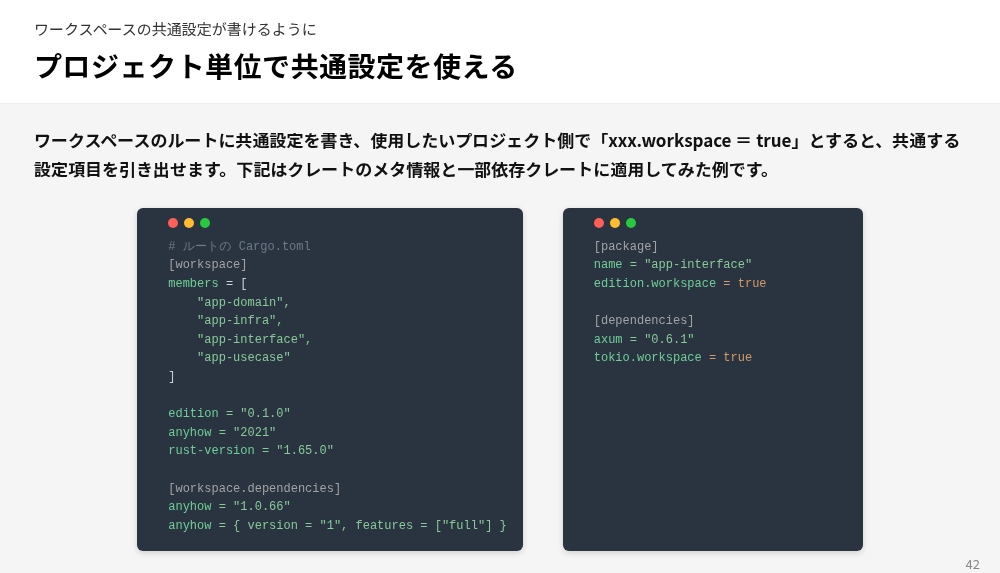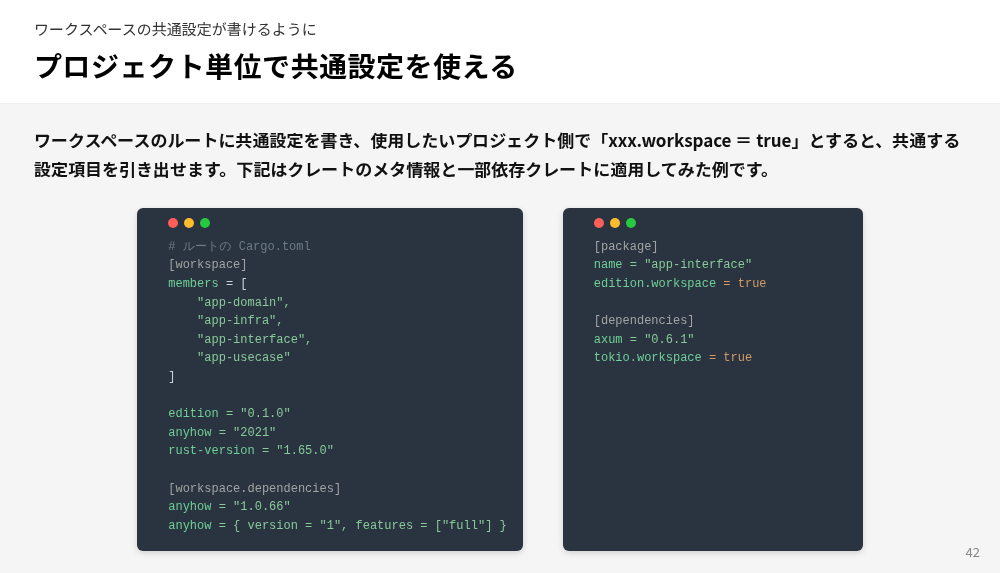--- a/index.html
+++ b/index.html
@@ -18,21 +18,21 @@
   .dot.r { background: #ff5f56; }
   .dot.y { background: #ffbd2e; }
   .dot.g { background: #27c93f; }
   .code-line { white-space: pre; }
   .c-comment { color: #6c7a89; }
   .c-section { color: #a3a3a3; }
   .c-key { color: #6fcf97; }
   .c-op { color: #c9d1d9; }
   .c-str { color: #88c999; }
   .c-lit { color: #d19a66; }
-  .page-num { position: absolute; bottom: 12px; right: 20px; font-size: 13px; color: #888; }
+  .page-num { position: absolute; bottom: 0; right: 20px; font-size: 13px; color: #888; }
 </style>
 </head>
 <body>
 
 <div class="slide">
   <div class="header">
     <div class="subtitle">ワークスペースの共通設定が書けるように</div>
     <div class="title">プロジェクト単位で共通設定を使える</div>
   </div>
 

